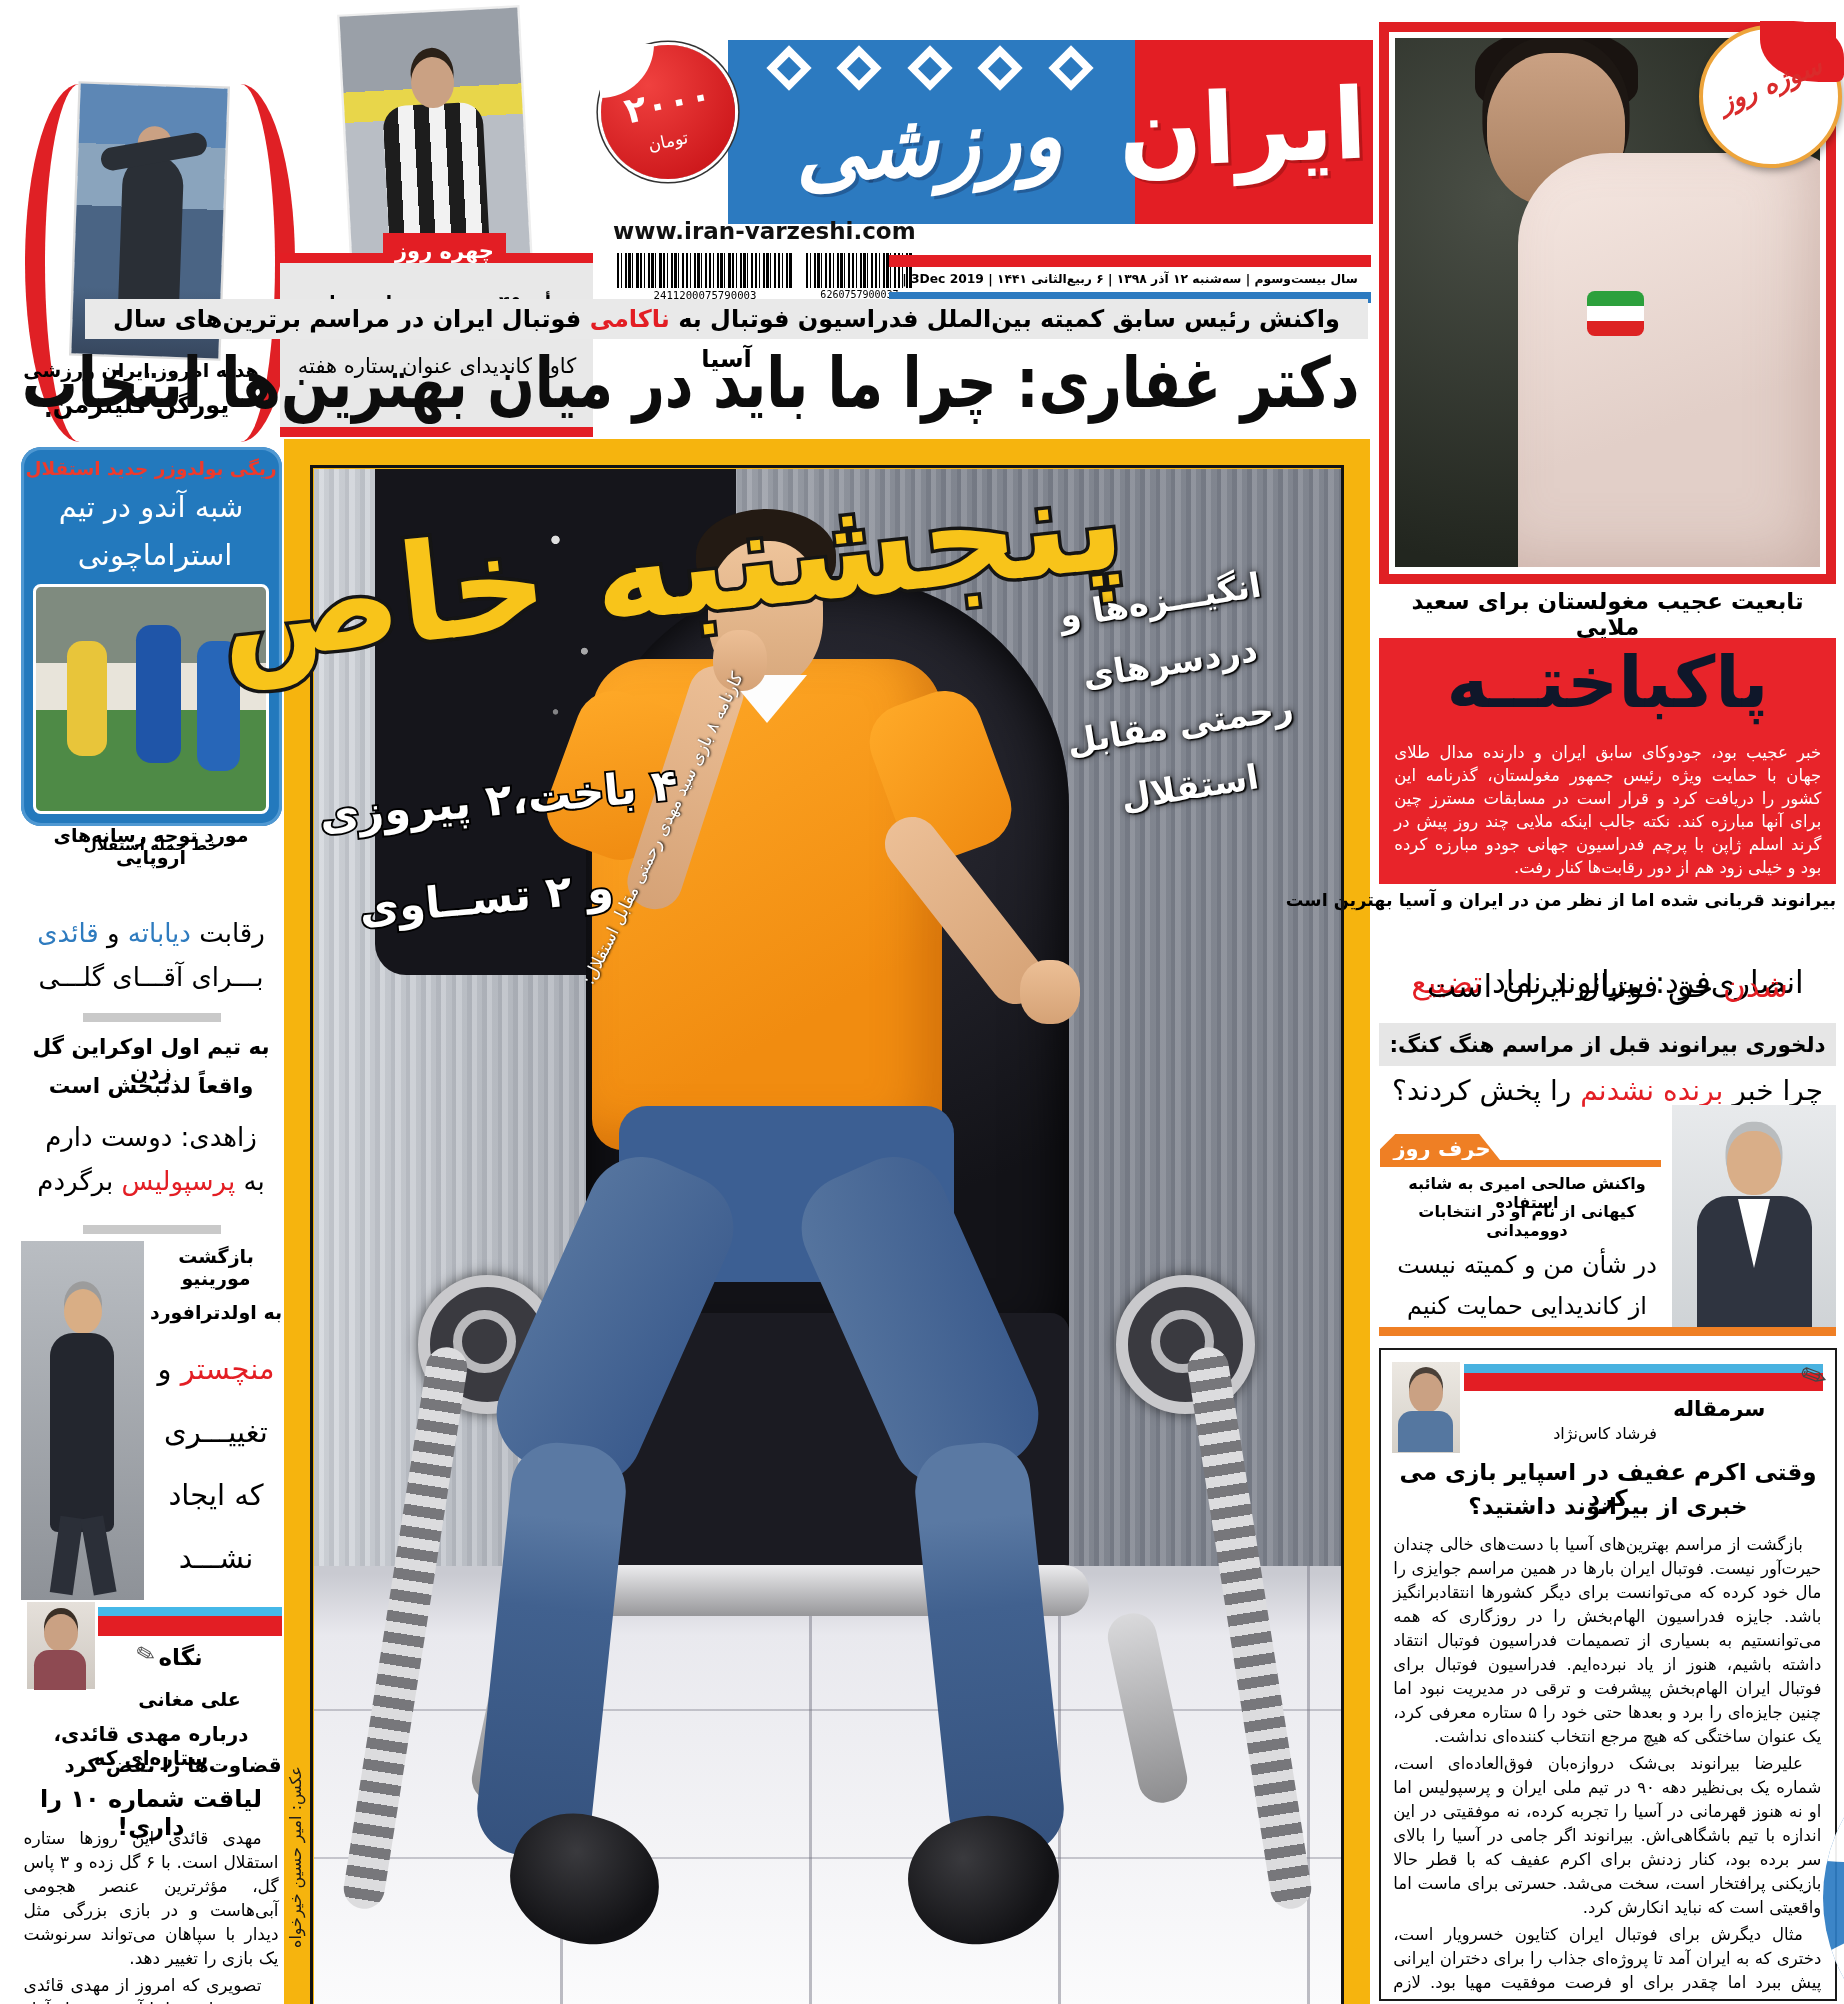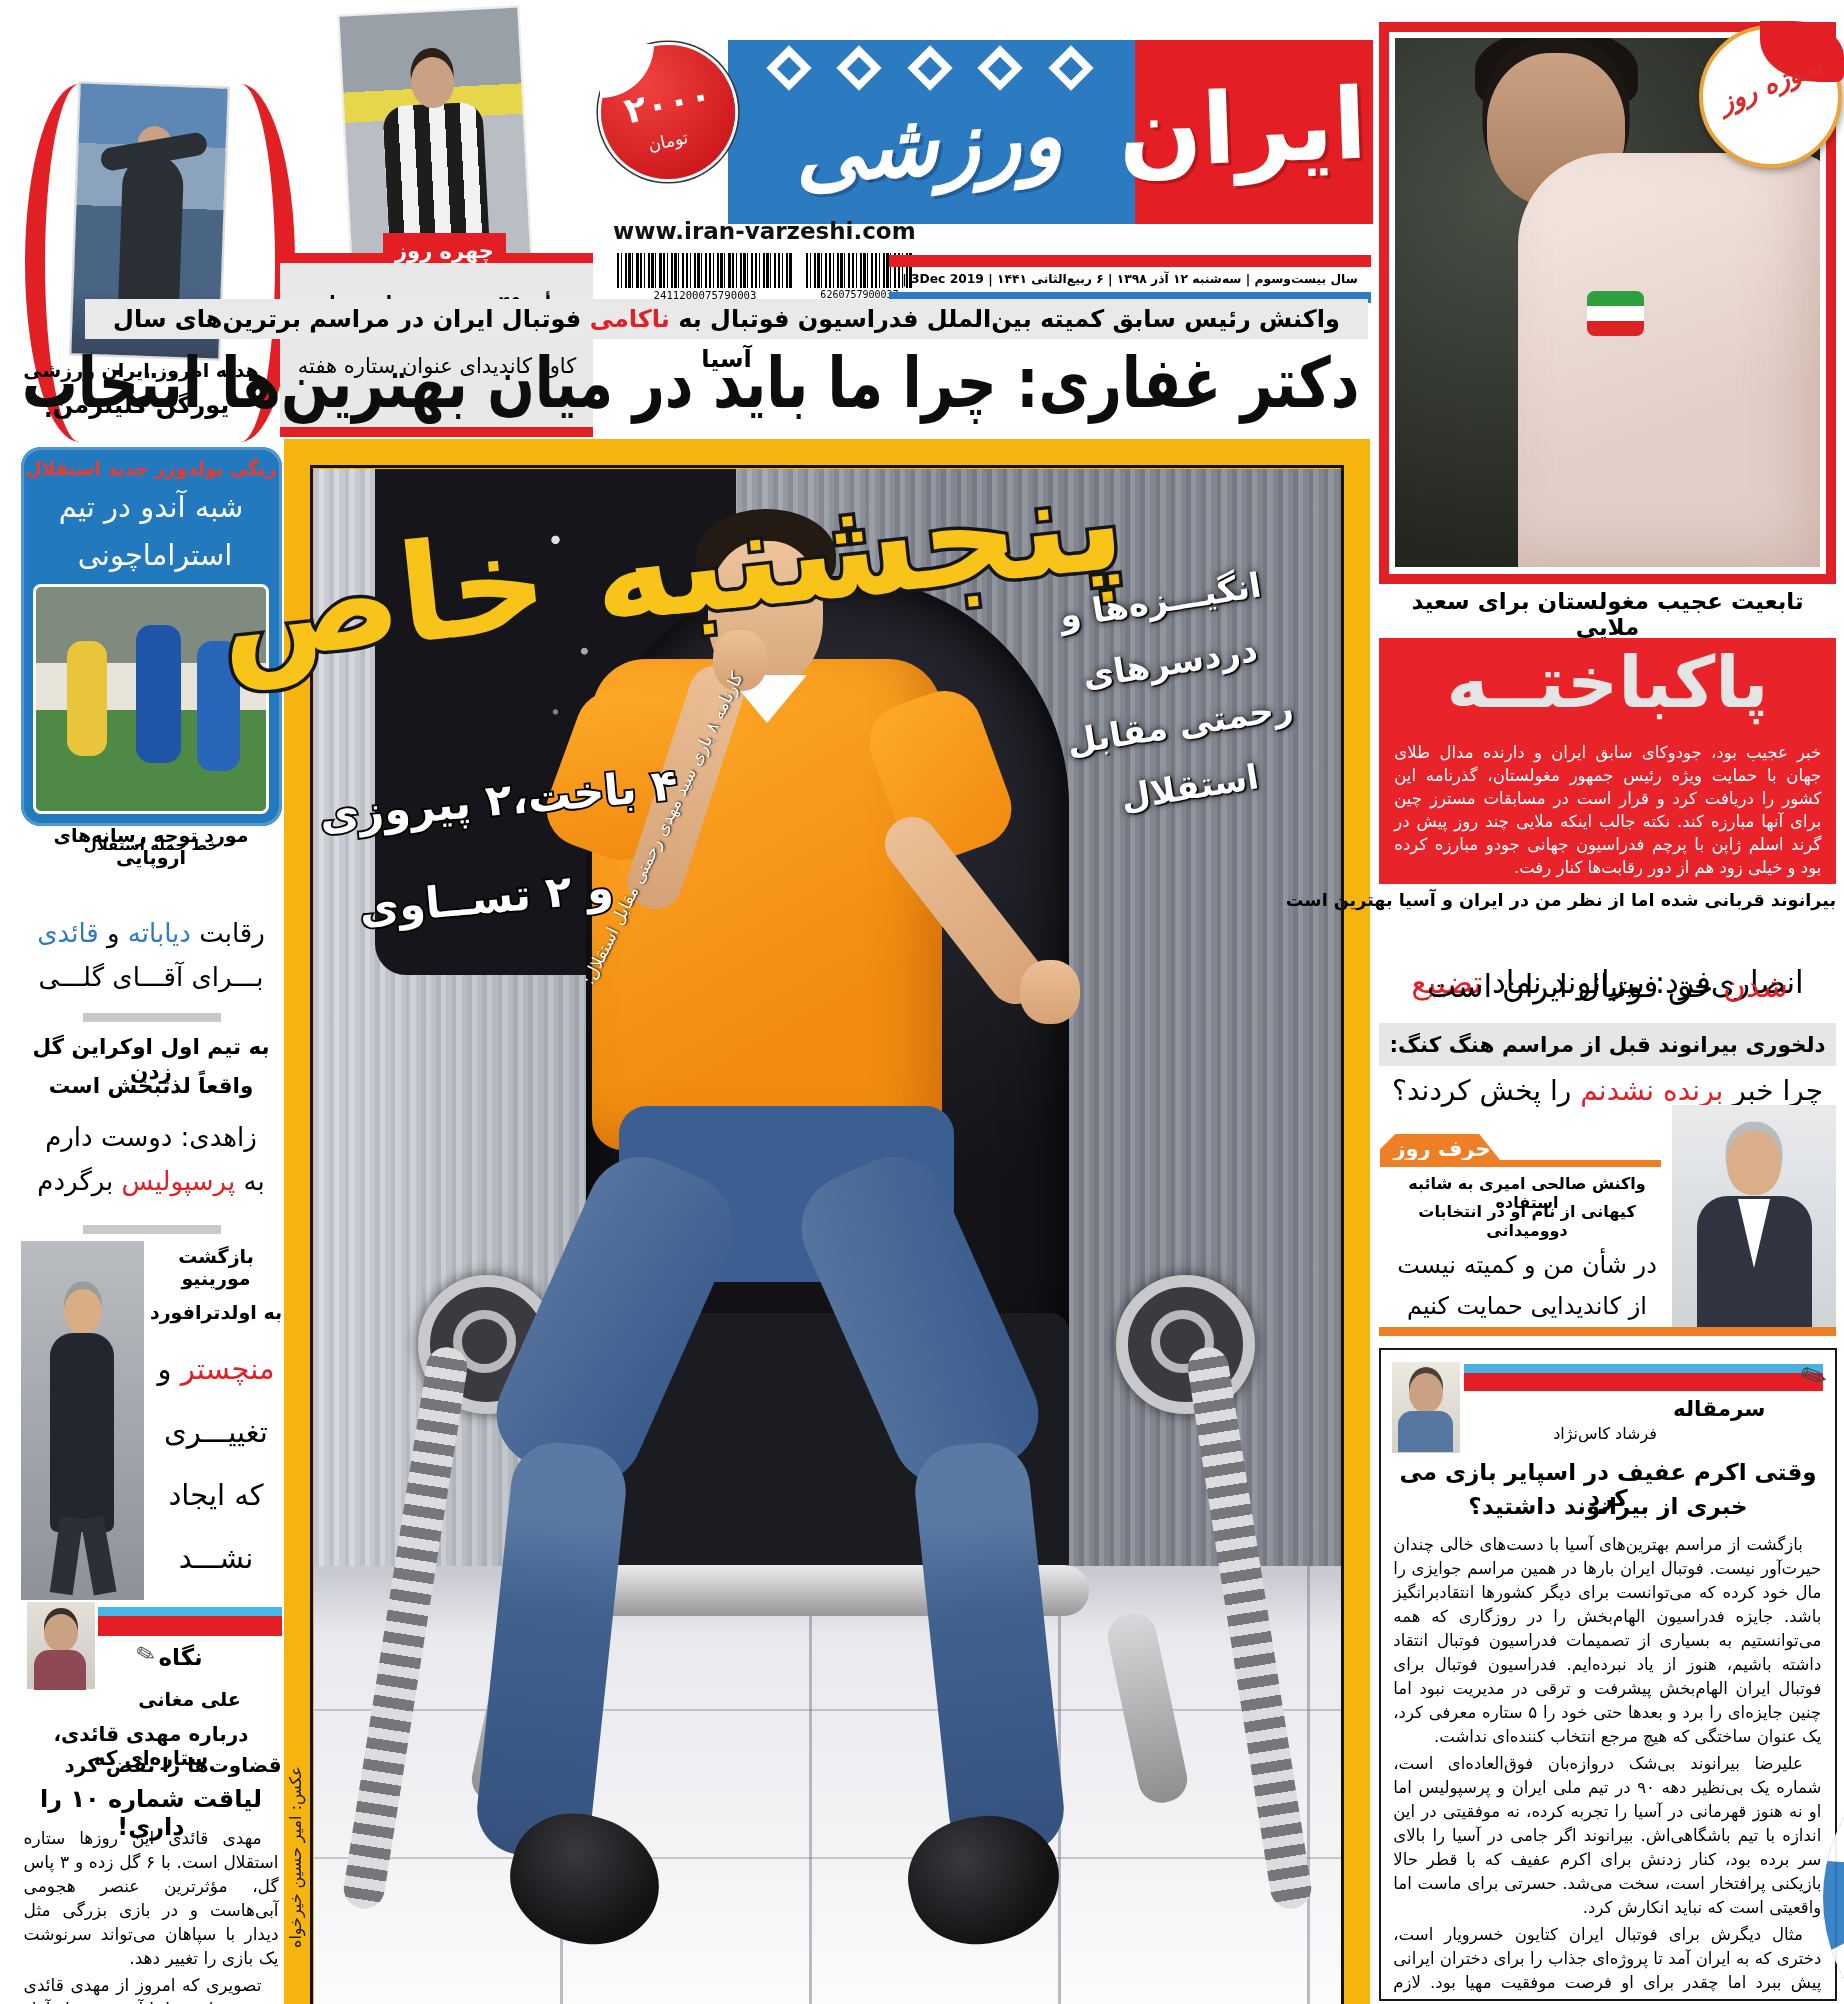--- a/index.html
+++ b/index.html
@@ -193,21 +193,21 @@
   #judo-photo .jhair{position:absolute;left:80px;top:-9.2px;width:163px;height:84px;border-radius:50% 50% 30% 30%;background:#191310;}
   #judo-photo .patch{position:absolute;left:192px;top:253px;width:57px;height:45px;border-radius:7.7px;
      background:linear-gradient(180deg,#2ca03c 0 33%,#fff 33% 66%,#d22 66%);}
   #subject-badge{left:1700px;top:24.6px;width:135px;height:135px;border-radius:50%;background:#fff;border:4.6px solid #eda43b;z-index:6;
      box-shadow:1.5px 3.1px 7.7px rgba(0,0,0,.35);}
   #subject-badge:before{content:"";position:absolute;right:-6.1px;top:-7.7px;width:84px;height:61px;background:#e31e24;border-radius:0 60% 7.7px 70%;}
   #subject-txt{position:absolute;left:0;top:40px;width:100%;text-align:center;color:#d92b2b;font-size:26px;font-weight:bold;
      font-style:italic;transform:rotate(-22deg);}
   #judo-cap{left:1380px;top:588px;width:457px;font-size:23px;}
   #pak{left:1380px;top:638px;width:457px;height:246px;background:#e8242a;}
-  #pak-title{position:absolute;left:0;top:3.1px;width:100%;text-align:center;color:#e5e5e5;font-size:71px;font-weight:bold;letter-spacing:4.6px;}
+  #pak-title{position:absolute;left:0;top:3.1px;width:100%;text-align:center;color:#0f172a;font-size:71px;font-weight:bold;letter-spacing:4.6px;}
   #pak-body{position:absolute;left:15.3px;top:103px;width:427px;color:#fff;font-size:16.5px;line-height:23px;text-align:justify;}
   #victim{left:1380px;top:890px;width:457px;font-size:17.6px;white-space:nowrap;}
   #ansari1{left:1380px;top:924px;width:457px;font-size:31px;margin-top:40px;}
   #ansari2{left:1380px;top:968px;width:457px;font-size:31px;}
   #rgray{left:1380px;top:1023px;width:457px;height:43px;background:#e6e6e6;line-height:43px;font-size:21.5px;font-weight:bold;text-align:center;}
   #question{left:1380px;top:1074px;width:457px;font-size:28px;}
   #harf-badge{left:1381px;top:1134px;width:124px;height:31px;background:#ef7f24;color:#fff;font-size:21px;font-weight:bold;
      text-align:center;line-height:31px;clip-path:polygon(0 100%,0 15.3px,15.3px 0,80% 0,100% 100%);}
   #harf-bar{left:1381px;top:1160px;width:281px;height:7px;background:#ef7f24;}
   #harf1a{left:1380px;top:1174px;width:296px;font-size:16px;}

